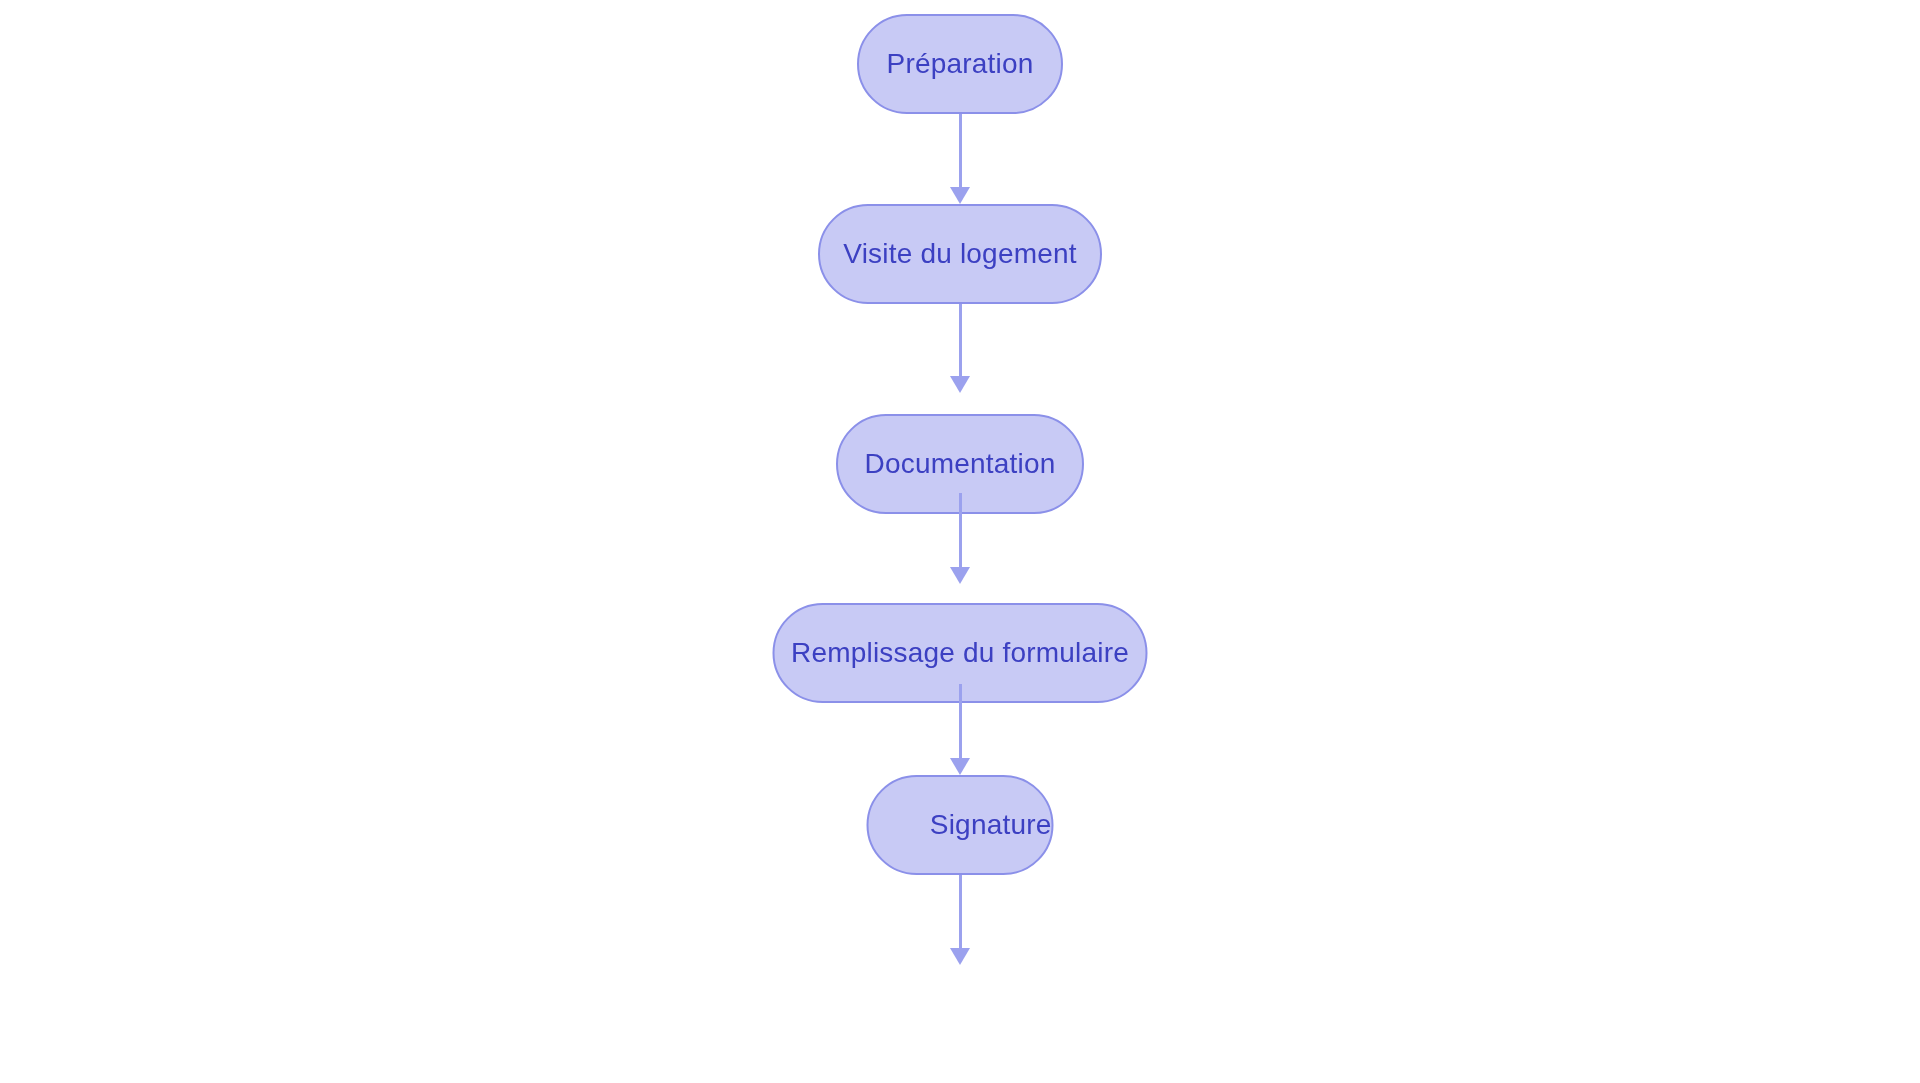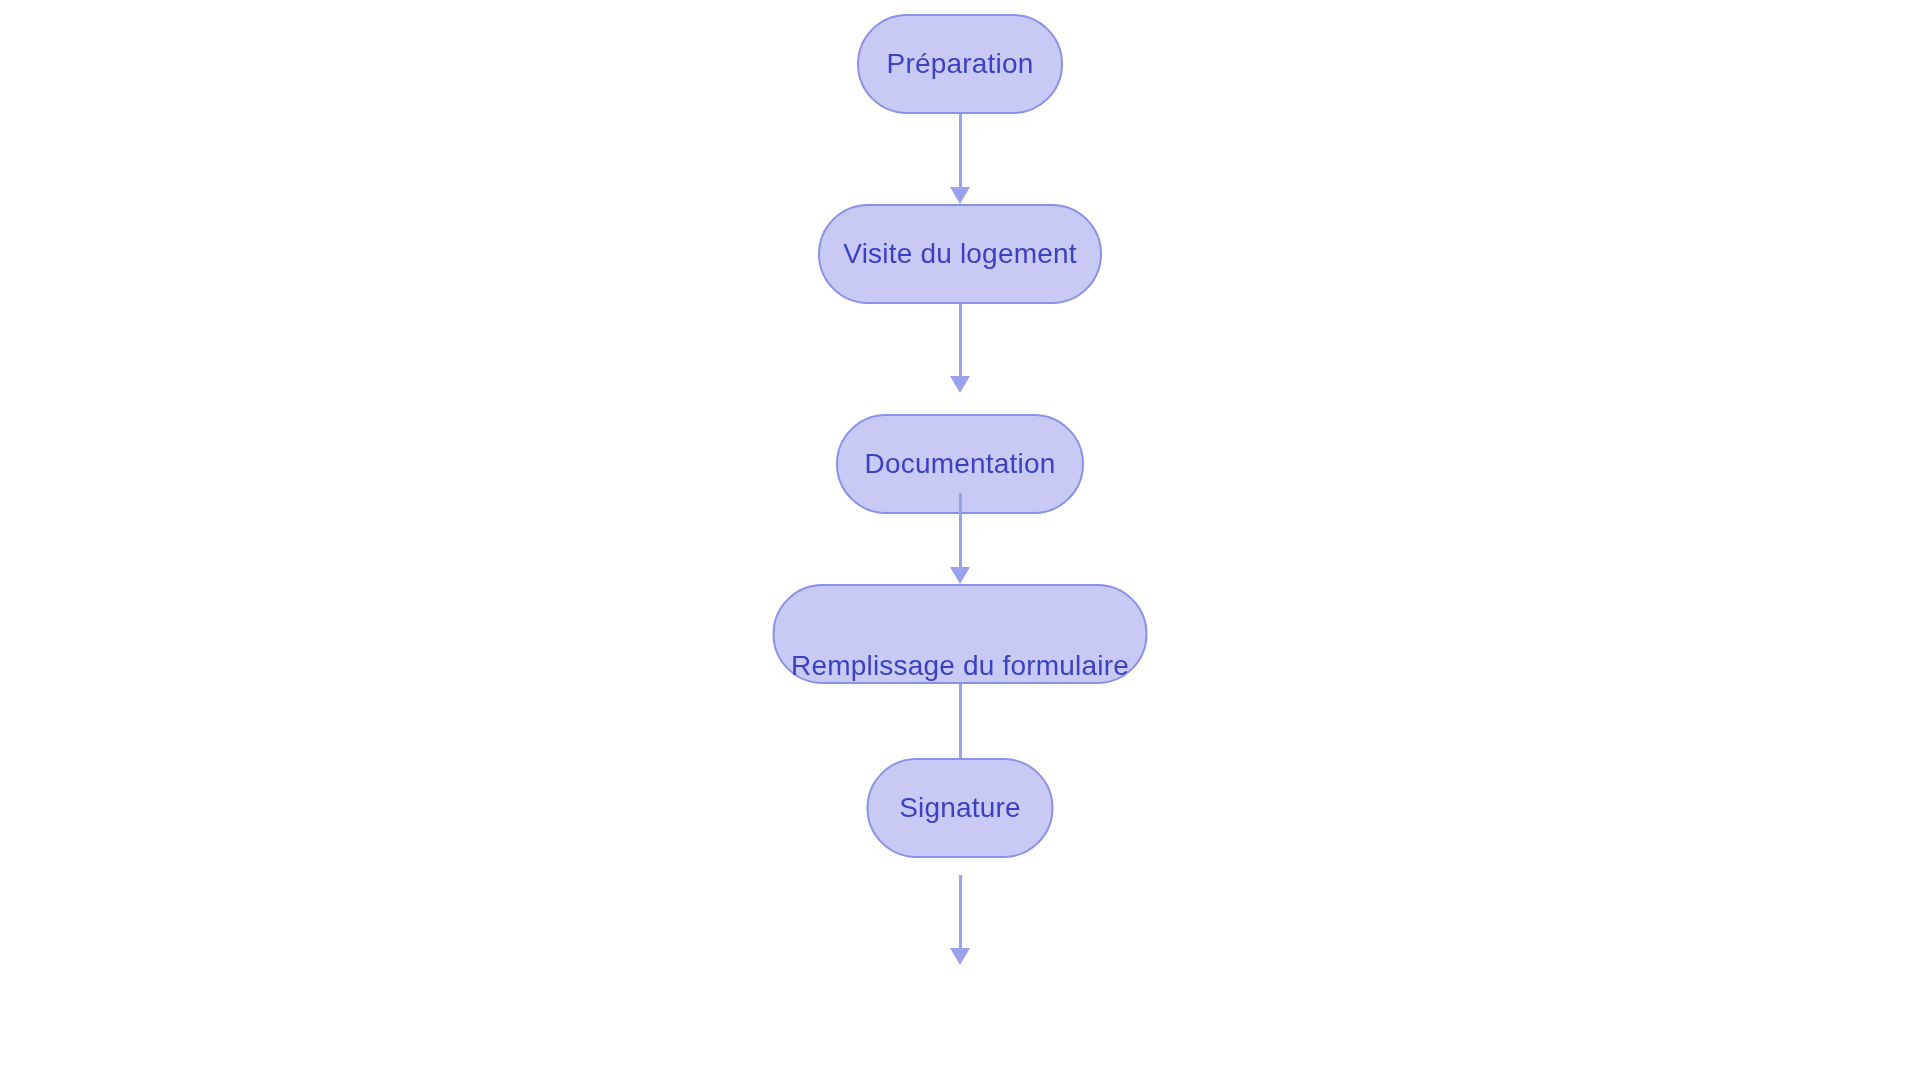--- a/index.html
+++ b/index.html
@@ -30,22 +30,22 @@
     white-space: nowrap;
   }
   .node span {
     font-size: 28px;
     letter-spacing: 0.2px;
     color: var(--node-text, #3c40c2);
   }
   .n1 { top: 14px;  width: 206px; }
   .n2 { top: 204px; width: 284px; align-items: center; }
   .n3 { top: 414px; width: 248px; }
-  .n4 { top: 584px; width: 375px; align-items: flex-end; }
-  .n5 { top: 758px; width: 187px; }
+  .n4 { top: 603px; width: 375px; }
+  .n5 { top: 775px; width: 187px; justify-content: flex-end; }
   .n6 { top: 965px; width: 188px; }
   .arrow {
     position: absolute;
     left: 50%;
     transform: translateX(-50%);
     display: flex;
     flex-direction: column;
     align-items: center;
   }
   .a1 { top: 114px; height: 90px; }

